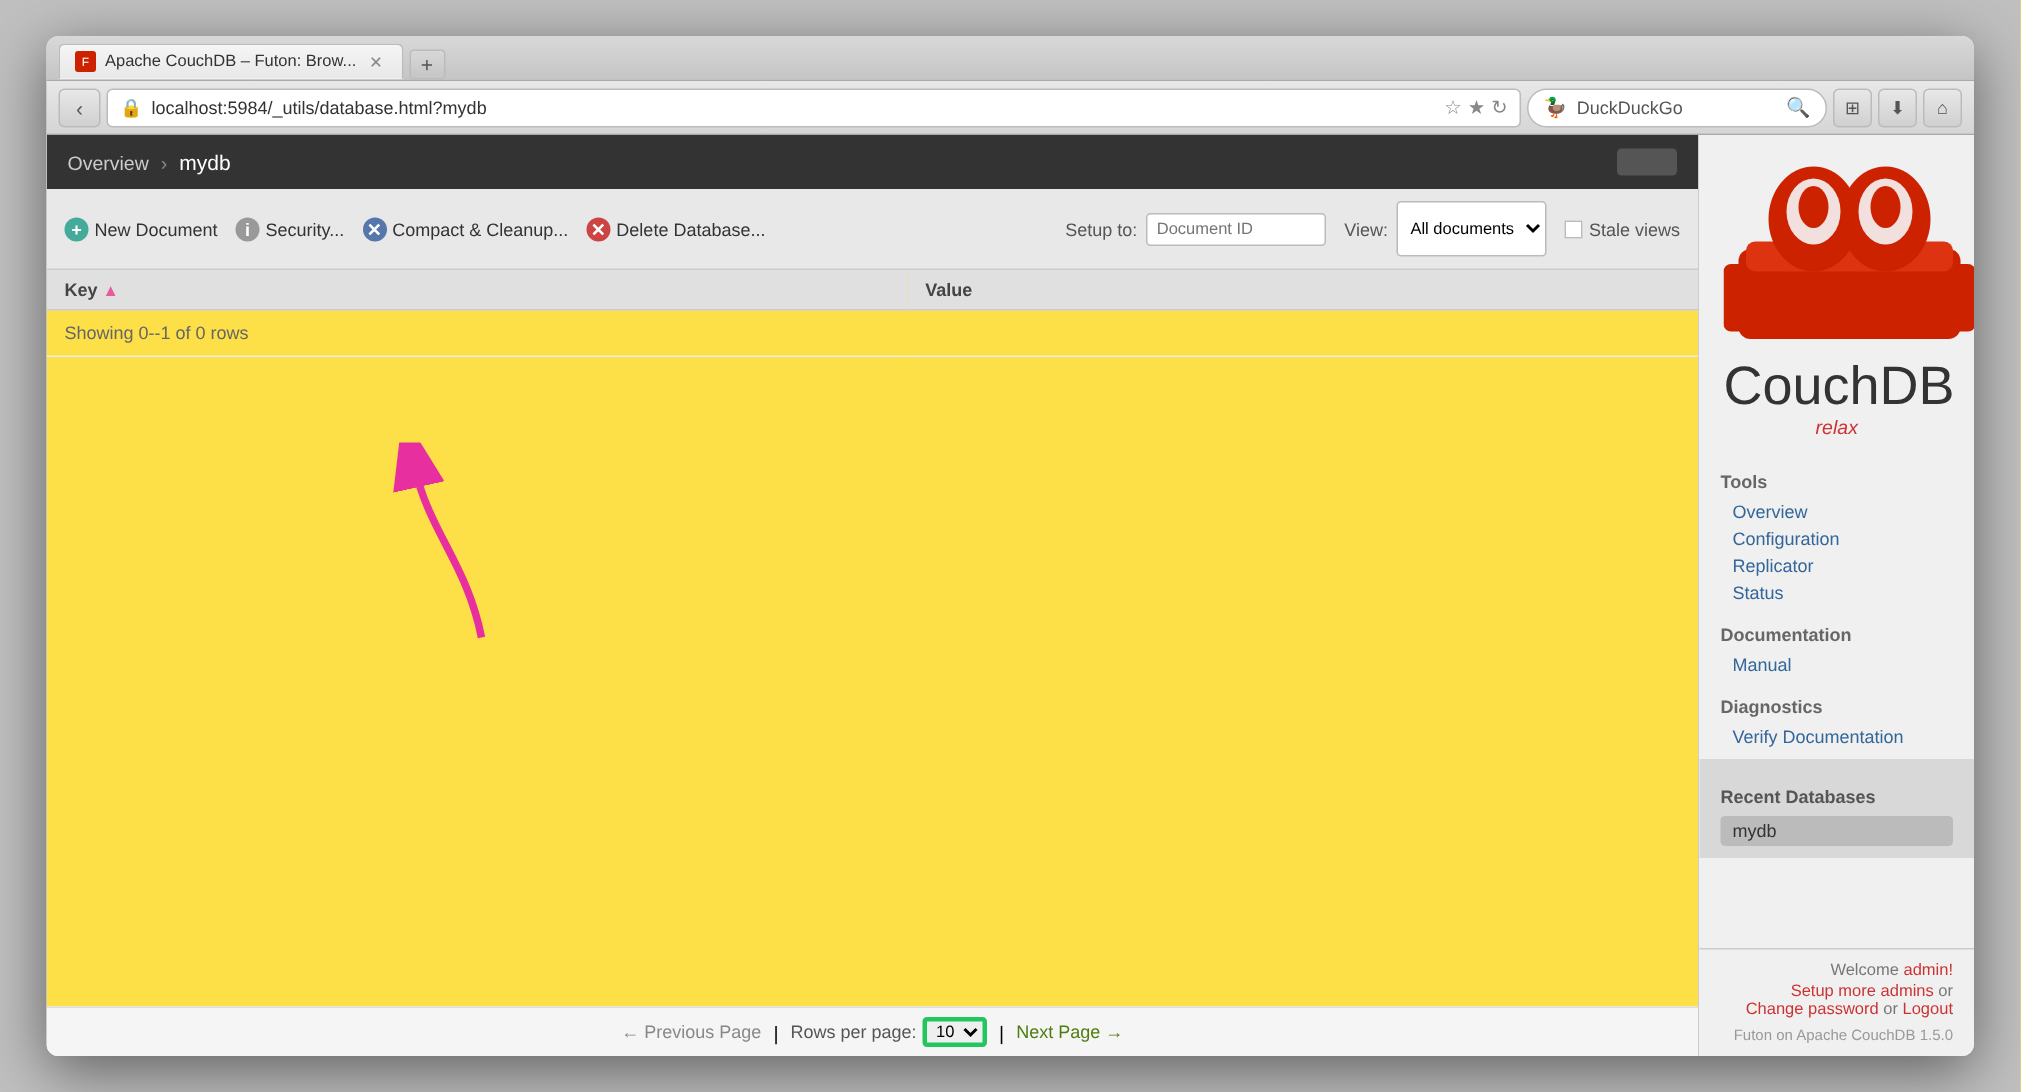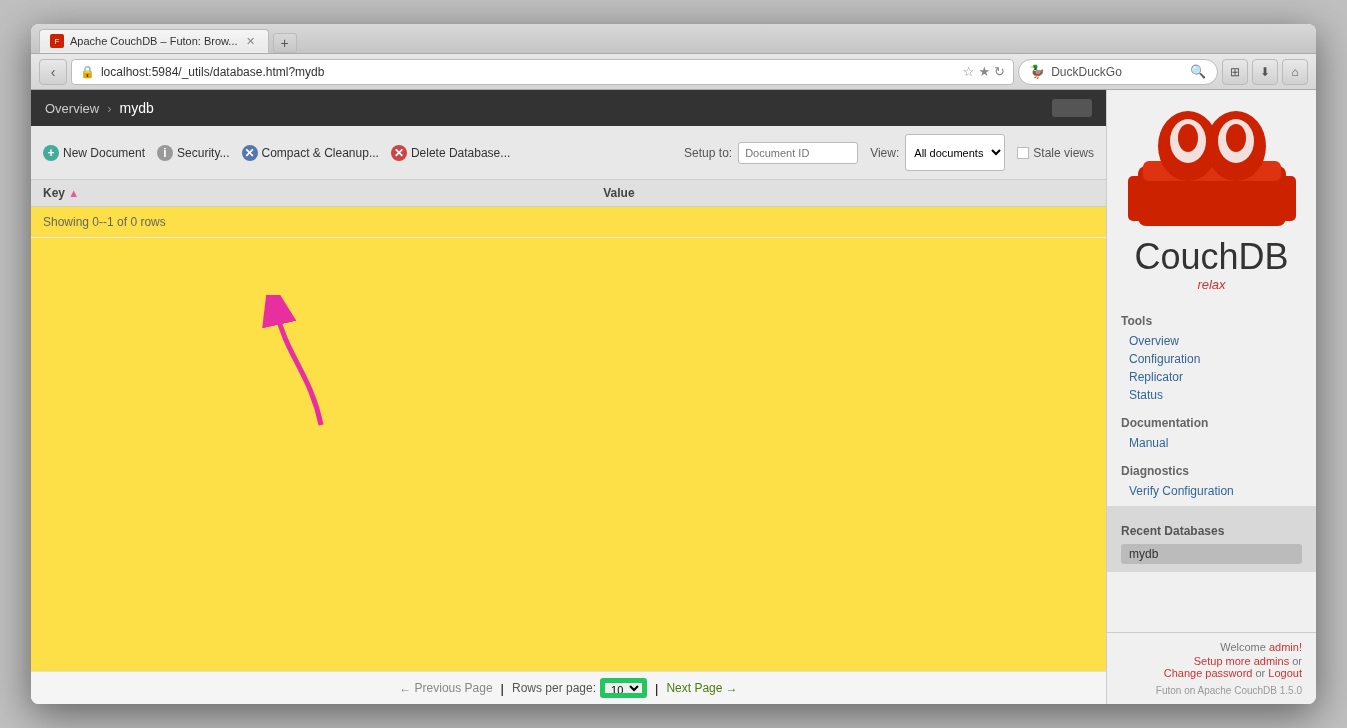--- a/index.html
+++ b/index.html
@@ -416,29 +416,29 @@
     }
     .rows-per-page {
       display: flex;
       align-items: center;
       gap: 4px;
       font-size: 12px;
       color: #555;
     }
     .rows-select {
       height: 20px;
-      border: 5px solid #22c55e;
+      border: 3px solid #22c55e;
       border-radius: 3px;
       font-size: 11px;
       padding: 0 2px;
     }
 
     
     .right-sidebar {
-      width: 210px;
+      width: 184px;
       background: #f0f0f0;
       border-left: 1px solid #ccc;
       display: flex;
       flex-direction: column;
       overflow-y: auto;
     }
     .couch-logo {
       padding: 16px;
       text-align: center;
     }
@@ -722,21 +722,21 @@
         <a class="sidebar-link">Status</a>
       </div>
 
       <div class="sidebar-section">
         <div class="sidebar-section-title">Documentation</div>
         <a class="sidebar-link">Manual</a>
       </div>
 
       <div class="sidebar-section">
         <div class="sidebar-section-title">Diagnostics</div>
-        <a class="sidebar-link">Verify Configuration</a>
+        <a class="sidebar-link">Verify Documentation</a>
       </div>
 
       <div class="recent-databases">
         <div class="recent-title">Recent Databases</div>
         <a class="recent-item">mydb</a>
       </div>
 
       <div class="sidebar-footer">
         <div class="welcome-line">
           <span>Welcome</span>

